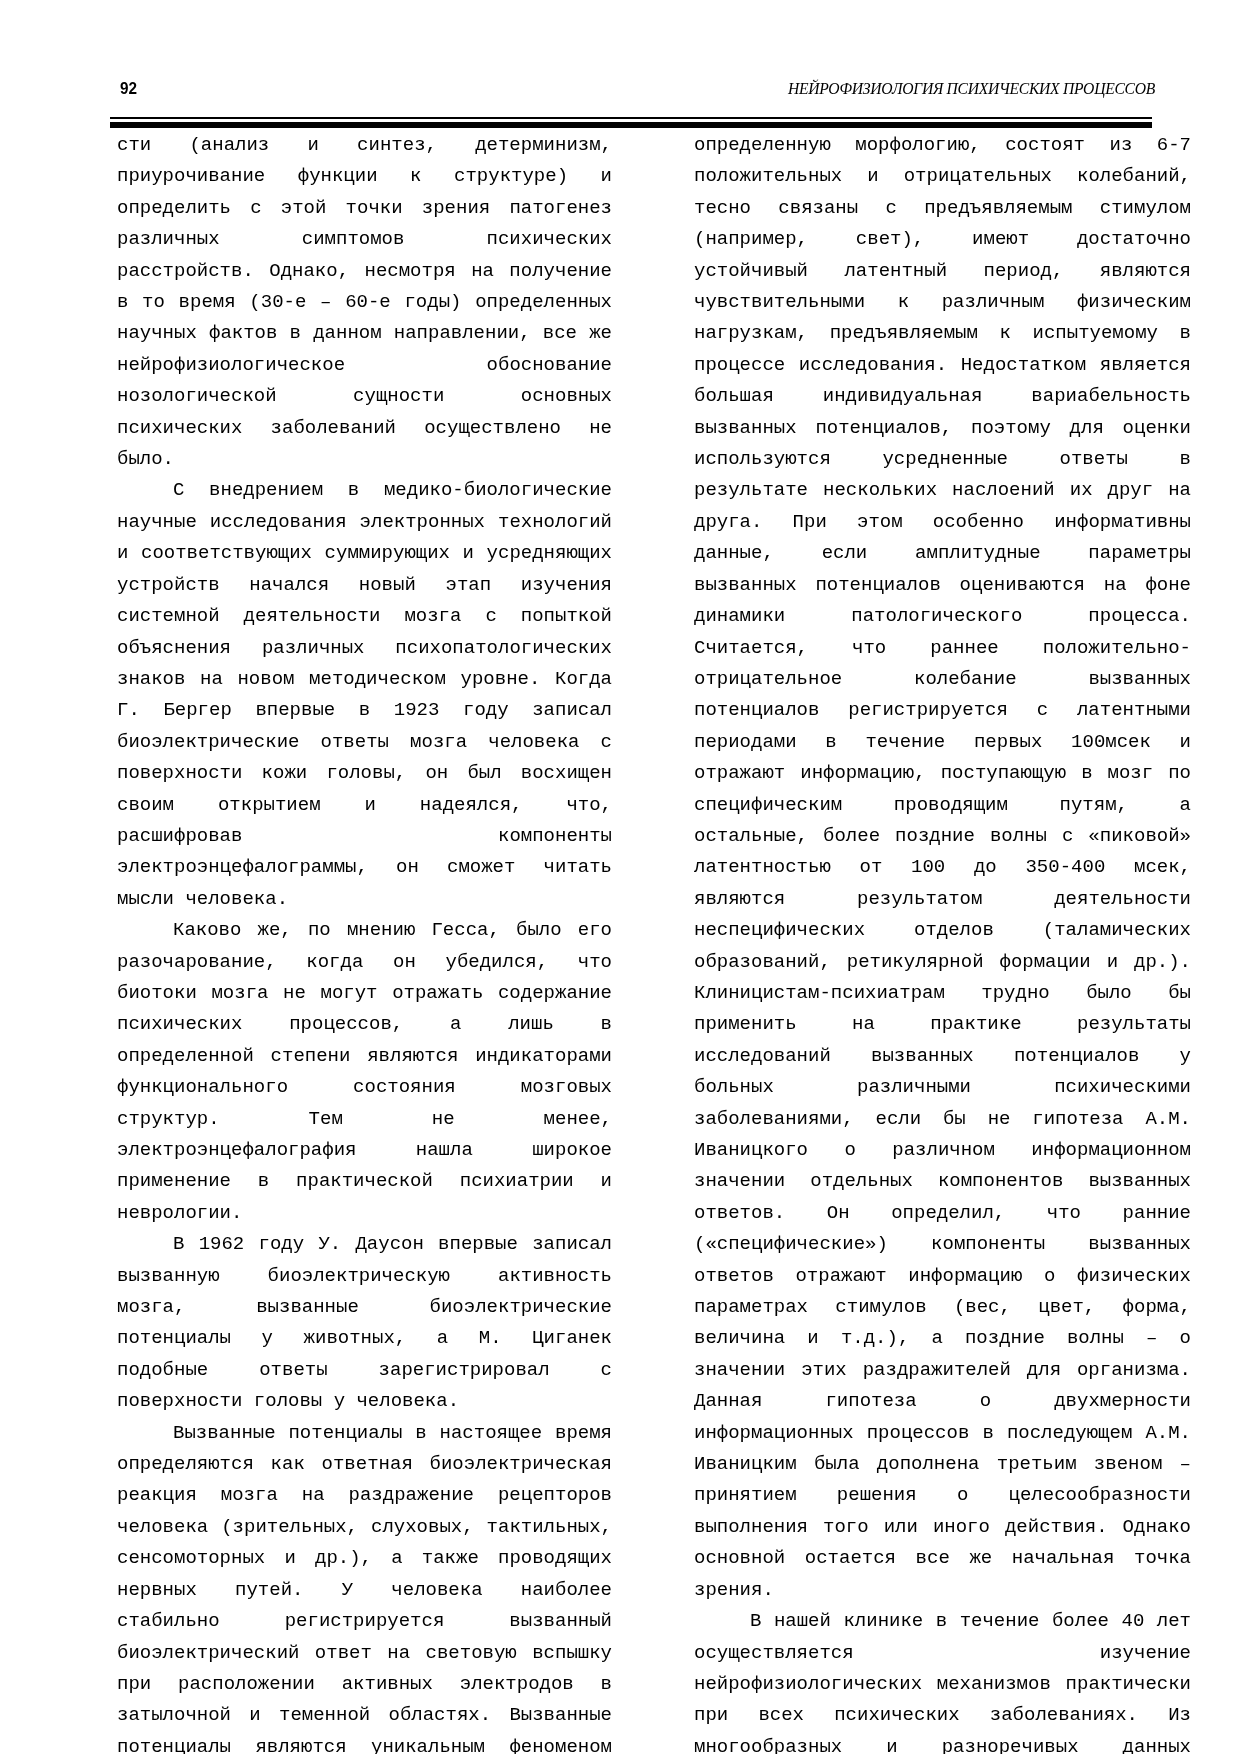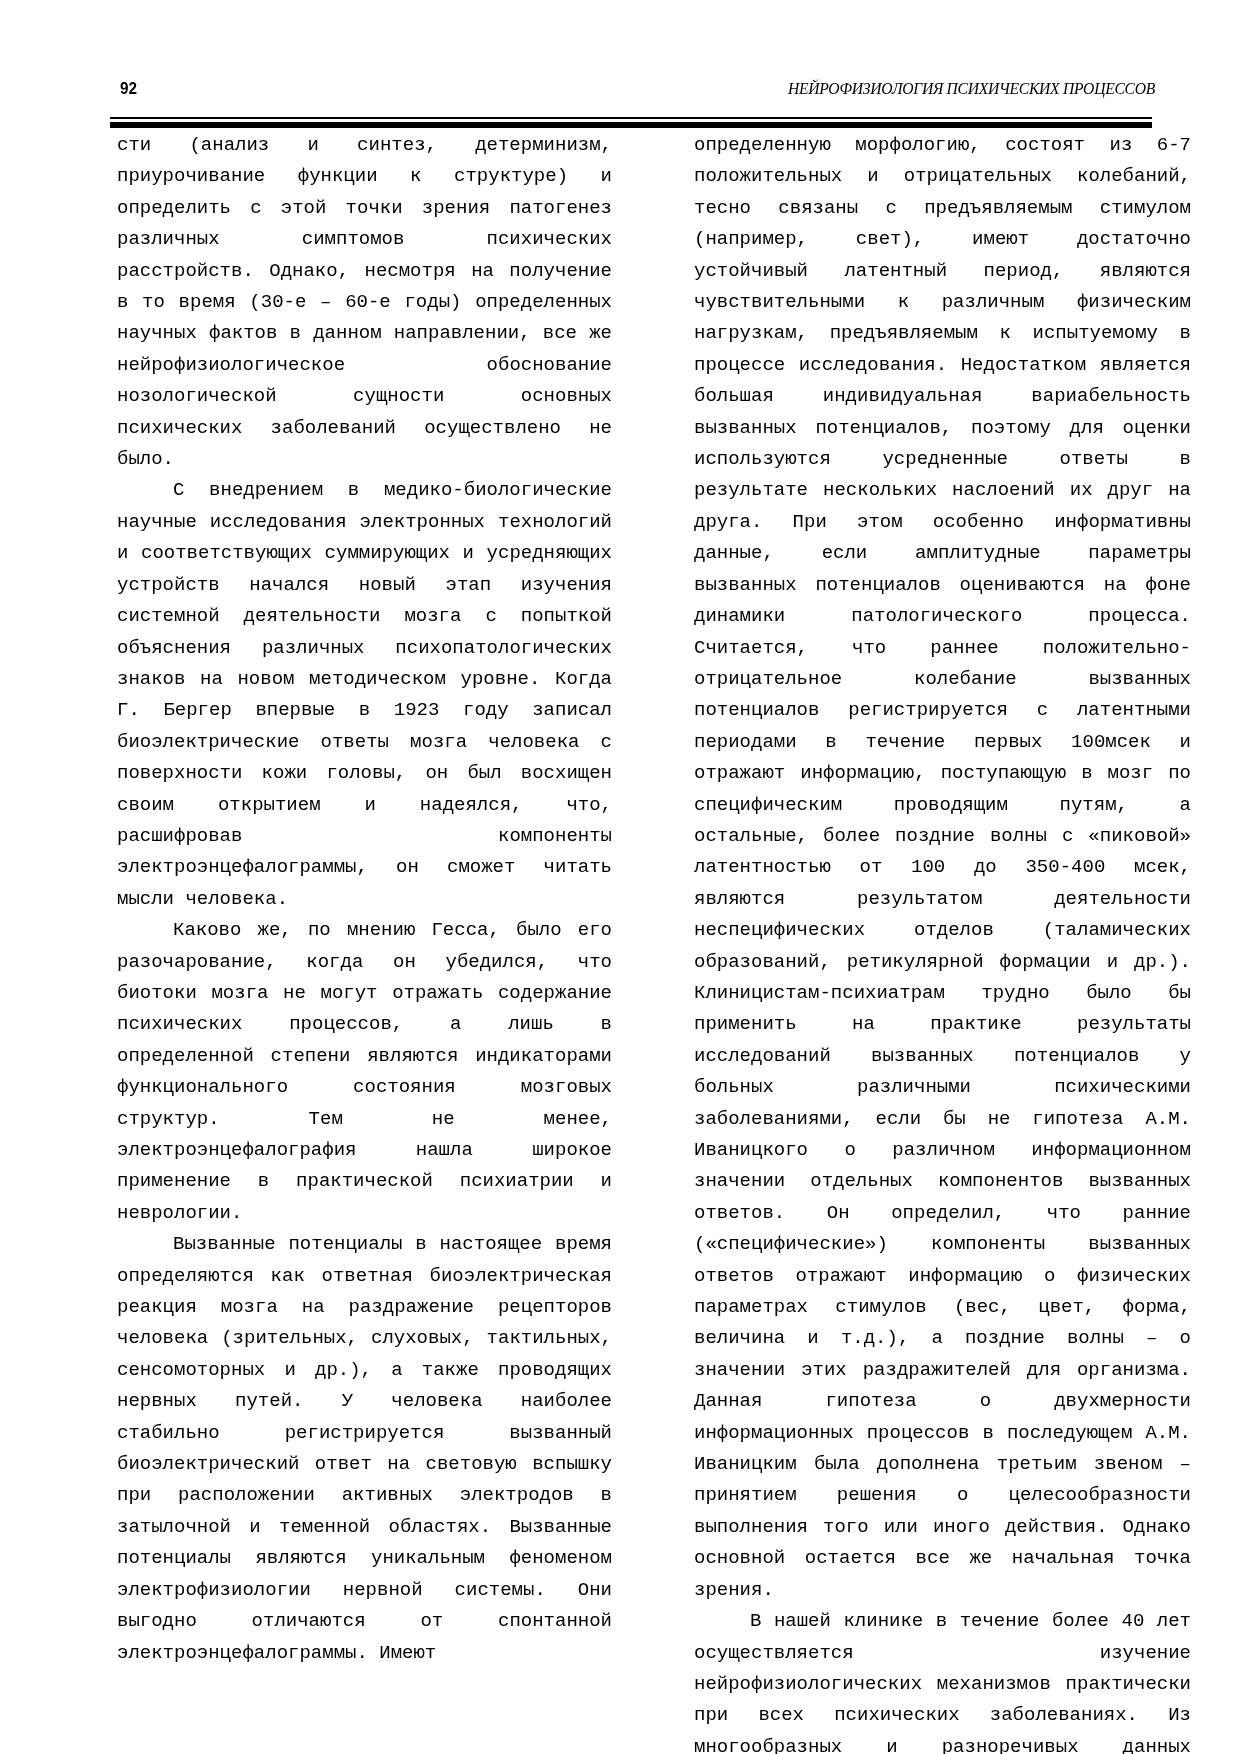--- a/index.html
+++ b/index.html
@@ -23,19 +23,20 @@
   <span class="page-number">92</span>
   <span class="running-title">НЕЙРОФИЗИОЛОГИЯ ПСИХИЧЕСКИХ ПРОЦЕССОВ</span>
 </header>
 <div class="rule-thin"></div>
 <div class="rule-thick"></div>
 
 <section class="column col-left">
   <p class="cont">сти (анализ и синтез, детерминизм, приурочивание функции к структуре) и определить с этой точки зрения патогенез различных симптомов психических расстройств. Однако, несмотря на получение в то время (30-е – 60-е годы) определенных научных фактов в данном направлении, все же нейрофизиологическое обоснование нозологической сущности основных психических заболеваний осуществлено не было.</p>
   <p class="indent">С внедрением в медико-биологические научные исследования электронных технологий и соответствующих суммирующих и усредняющих устройств начался новый этап изучения системной деятельности мозга с попыткой объяснения различных психопатологических знаков на новом методическом уровне. Когда Г. Бергер впервые в 1923 году записал биоэлектрические ответы мозга человека с поверхности кожи головы, он был восхищен своим открытием и надеялся, что, расшифровав компоненты электроэнцефалограммы, он сможет читать мысли человека.</p>
   <p class="indent">Каково же, по мнению Гесса, было его разочарование, когда он убедился, что биотоки мозга не могут отражать содержание психических процессов, а лишь в определенной степени являются индикаторами функционального состояния мозговых структур. Тем не менее, электроэнцефалография нашла широкое применение в практической психиатрии и неврологии.</p>
+  <p class="indent">В 1962 году У. Даусон впервые записал вызванную биоэлектрическую активность мозга, вызванные биоэлектрические потенциалы у животных, а М. Циганек подобные ответы зарегистрировал с поверхности головы у человека.</p>
   <p class="indent">Вызванные потенциалы в настоящее время определяются как ответная биоэлектрическая реакция мозга на раздражение рецепторов человека (зрительных, слуховых, тактильных, сенсомоторных и др.), а также проводящих нервных путей. У человека наиболее стабильно регистрируется вызванный биоэлектрический ответ на световую вспышку при расположении активных электродов в затылочной и теменной областях. Вызванные потенциалы являются уникальным феноменом электрофизиологии нервной системы. Они выгодно отличаются от спонтанной электроэнцефалограммы. Имеют</p>
 </section>
 
 <section class="column col-right">
   <p class="cont">определенную морфологию, состоят из 6-7 положительных и отрицательных колебаний, тесно связаны с предъявляемым стимулом (например, свет), имеют достаточно устойчивый латентный период, являются чувствительными к различным физическим нагрузкам, предъявляемым к испытуемому в процессе исследования. Недостатком является большая индивидуальная вариабельность вызванных потенциалов, поэтому для оценки используются усредненные ответы в результате нескольких наслоений их друг на друга. При этом особенно информативны данные, если амплитудные параметры вызванных потенциалов оцениваются на фоне динамики патологического процесса. Считается, что раннее положительно-отрицательное колебание вызванных потенциалов регистрируется с латентными периодами в течение первых 100мсек и отражают информацию, поступающую в мозг по специфическим проводящим путям, а остальные, более поздние волны с «пиковой» латентностью от 100 до 350-400 мсек, являются результатом деятельности неспецифических отделов (таламических образований, ретикулярной формации и др.). Клиницистам-психиатрам трудно было бы применить на практике результаты исследований вызванных потенциалов у больных различными психическими заболеваниями, если бы не гипотеза А.М. Иваницкого о различном информационном значении отдельных компонентов вызванных ответов. Он определил, что ранние («специфические») компоненты вызванных ответов отражают информацию о физических параметрах стимулов (вес, цвет, форма, величина и т.д.), а поздние волны – о значении этих раздражителей для организма. Данная гипотеза о двухмерности информационных процессов в последующем А.М. Иваницким была дополнена третьим звеном – принятием решения о целесообразности выполнения того или иного действия. Однако основной остается все же начальная точка зрения.</p>
   <p class="indent">В нашей клинике в течение более 40 лет осуществляется изучение нейрофизиологических механизмов практически при всех психических заболеваниях. Из многообразных и разноречивых данных наиболее стабильно выделены результаты, полученные у больных шизофренией, генуинной эпилепсией и истерическими расстройствами. Нельзя сказать, что эти дан-</p>
 </section>
 
 </body></html>

